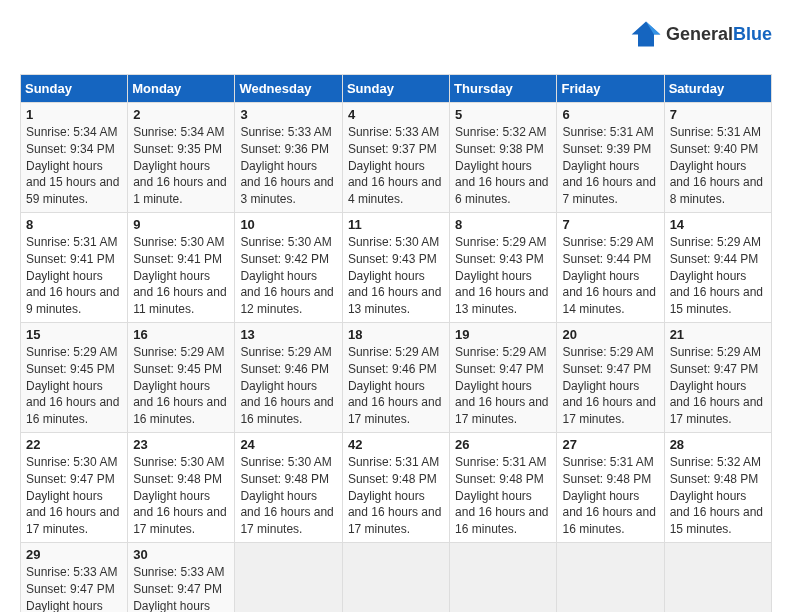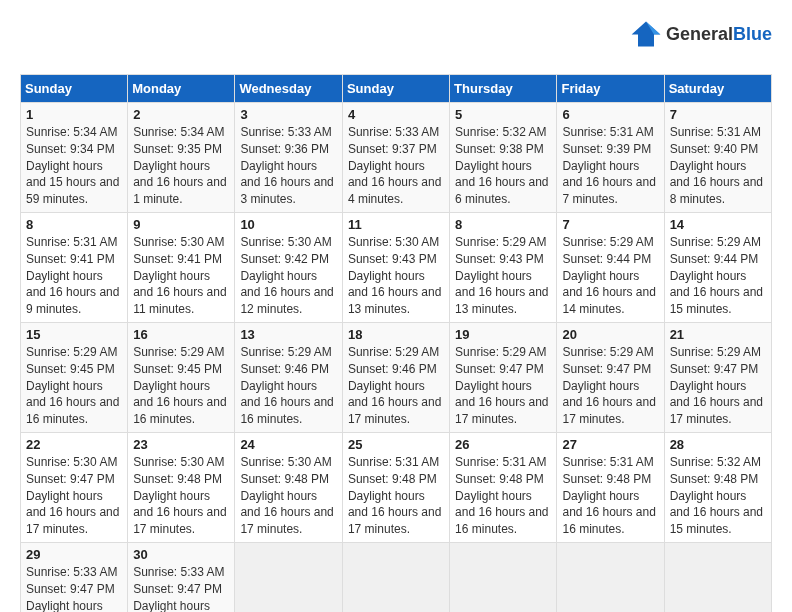--- a/index.html
+++ b/index.html
@@ -308,21 +308,21 @@
       </td>
           <td>
         <span class="day-number">24</span>
         <div class="day-info">
           Sunrise: 5:30 AM<br>
           Sunset: 9:48 PM<br>
           Daylight hours and 16 hours and 17 minutes.
         </div>
       </td>
           <td>
-        <span class="day-number">25</span>
+        <span class="day-number">42</span>
         <div class="day-info">
           Sunrise: 5:31 AM<br>
           Sunset: 9:48 PM<br>
           Daylight hours and 16 hours and 17 minutes.
         </div>
       </td>
           <td>
         <span class="day-number">26</span>
         <div class="day-info">
           Sunrise: 5:31 AM<br>

